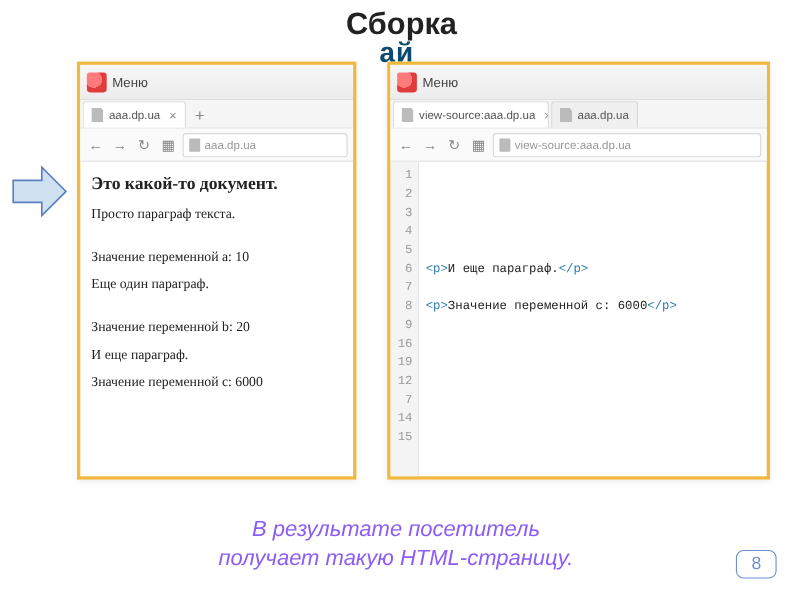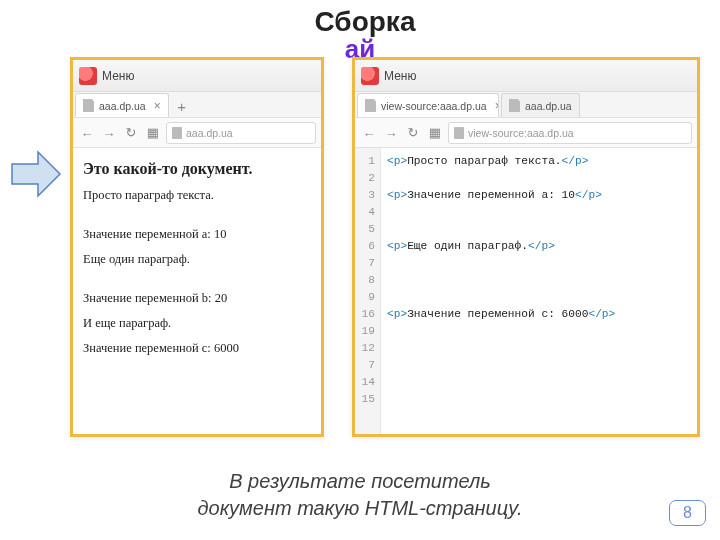--- a/index.html
+++ b/index.html
@@ -1,18 +1,18 @@
 <!DOCTYPE html>
 <html><head>
 <meta charset="utf-8">
 <style>
   * { box-sizing: border-box; margin: 0; padding: 0; }
   body { width: 720px; height: 540px; font-family: Arial, sans-serif; background: #fff; position: relative; overflow: hidden; }
   .title { text-align: center; font-size: 28px; font-weight: bold; color: #222; padding: 6px 0 0; margin-left: 10px; }
-  .title-partial { text-align: center; font-size: 26px; font-weight: bold; color: #6d28d9; margin-top: -4px; }
+  .title-partial { text-align: center; font-size: 26px; font-weight: bold; color: #0c4a6e; margin-top: -4px; font-family: Liberation Mono, monospace; }
   .main { display: flex; gap: 28px; padding: 0 12px 0 70px; align-items: flex-start; position: relative; margin-top: -8px; border-radius: 16px; }
   .arrow { position: absolute; left: 10px; top: 150px; width: 52px; height: 48px; }
   .arrow svg { width: 100%; height: 100%; }
   .panel { border: 3px solid #f0b840; background: #fff; box-shadow: 0 2px 6px rgba(0,0,0,0.08); }
   .panel-left { width: 254px; height: 380px; }
   .panel-right { width: 348px; height: 380px; }
   .titlebar { height: 32px; background: linear-gradient(#f7f7f7,#ececec); border-bottom: 1px solid #ddd; display: flex; align-items: center; padding: 0 6px; gap: 5px; font-size: 12px; color: #444; }
   .win-logo { width: 18px; height: 18px; border-radius: 3px; background: radial-gradient(circle at 35% 35%, #ff7b7b 45%, #e03c3c 46%); position: relative; }
   .tabrow { height: 26px; background: #f5f5f5; border-bottom: 1px solid #e1e1e1; display: flex; align-items: flex-end; padding: 0 2px; }
   .tab { height: 24px; background: #fff; border: 1px solid #d6d6d6; border-bottom: none; border-radius: 3px 3px 0 0; display: flex; align-items: center; padding: 0 7px; font-size: 10.5px; color: #555; gap: 5px; margin-right: 2px; max-width: 142px; overflow: hidden; white-space: nowrap; }
@@ -26,21 +26,21 @@
   .addr-lock { width: 10px; height: 12px; background: #bbb; border-radius: 1px; flex-shrink: 0; }
   .render { padding: 12px 10px; font-family: Georgia, 'Times New Roman', serif; font-size: 12.5px; color: #222; }
   .render h2 { font-size: 16px; font-weight: bold; margin-bottom: 10px; }
   .render p { margin-bottom: 10px; }
   .render .gap { height: 14px; }
   .source { display: flex; font-family: 'Courier New', monospace; font-size: 11.2px; height: calc(100% - 88px); overflow: hidden; }
   .gutter { background: #f4f4f4; border-right: 1px solid #e6e6e6; text-align: right; color: #999; padding: 5px 5px 0; line-height: 17px; width: 26px; }
   .code { padding: 5px 6px 0; line-height: 17px; white-space: nowrap; }
   .tg { color: #2a7aaf; }
   .tx { color: #222; }
-  .caption { position: absolute; bottom: 18px; left: 0; right: 0; text-align: center; font-style: italic; font-size: 20px; color: #404040; line-height: 1.35; }
+  .caption { position: absolute; bottom: 18px; left: 0; right: 0; text-align: center; font-style: italic; font-size: 20px; color: #8b5cf6; line-height: 1.35; }
   .pagenum { position: absolute; right: 14px; bottom: 14px; border: 1.5px solid #6a8fd6; border-radius: 7px; padding: 3px 13px; color: #6a8fd6; font-size: 16px; background: #fff; }
 </style>
 </head>
 <body>
 
 <div class="title">Сборка</div>
 <div class="title-partial">ай</div>
 
 <div class="arrow">
   <svg viewBox="0 0 52 48">
@@ -124,36 +124,34 @@
           <div>8</div>
           <div>9</div>
           <div>16</div>
           <div>19</div>
           <div>12</div>
           <div>7</div>
           <div>14</div>
           <div>15</div>
         </div>
       <div class="code" id="code">
-          <div><span class="tg">&lt;p&gt;</span><span class="tx">Просто параграф текста.</span><span class="tg">&lt;/p&gt;</span></div>
-          <div>&nbsp;</div>
-          <div><span class="tg">&lt;p&gt;</span><span class="tx">Значение переменной a: 10</span><span class="tg">&lt;/p&gt;</span></div>
           <div>&nbsp;</div>
           <div>&nbsp;</div>
-          <div><span class="tg">&lt;p&gt;</span><span class="tx">Еще один параграф.</span><span class="tg">&lt;/p&gt;</span></div>
           <div>&nbsp;</div>
           <div>&nbsp;</div>
+          <div>&nbsp;</div>
+          <div><span class="tg">&lt;p&gt;</span><span class="tx">И еще параграф.</span><span class="tg">&lt;/p&gt;</span></div>
           <div>&nbsp;</div>
           <div><span class="tg">&lt;p&gt;</span><span class="tx">Значение переменной c: 6000</span><span class="tg">&lt;/p&gt;</span></div>
           <div>&nbsp;</div>
           <div>&nbsp;</div>
         </div>
     </div>
   </div>
 
 </div>
 
 <div class="caption">
   <div>В результате посетитель</div>
-  <div>документ такую HTML-страницу.</div>
+  <div>получает такую HTML-страницу.</div>
 </div>
 
 <div class="pagenum">8</div>
 
 </body></html>

